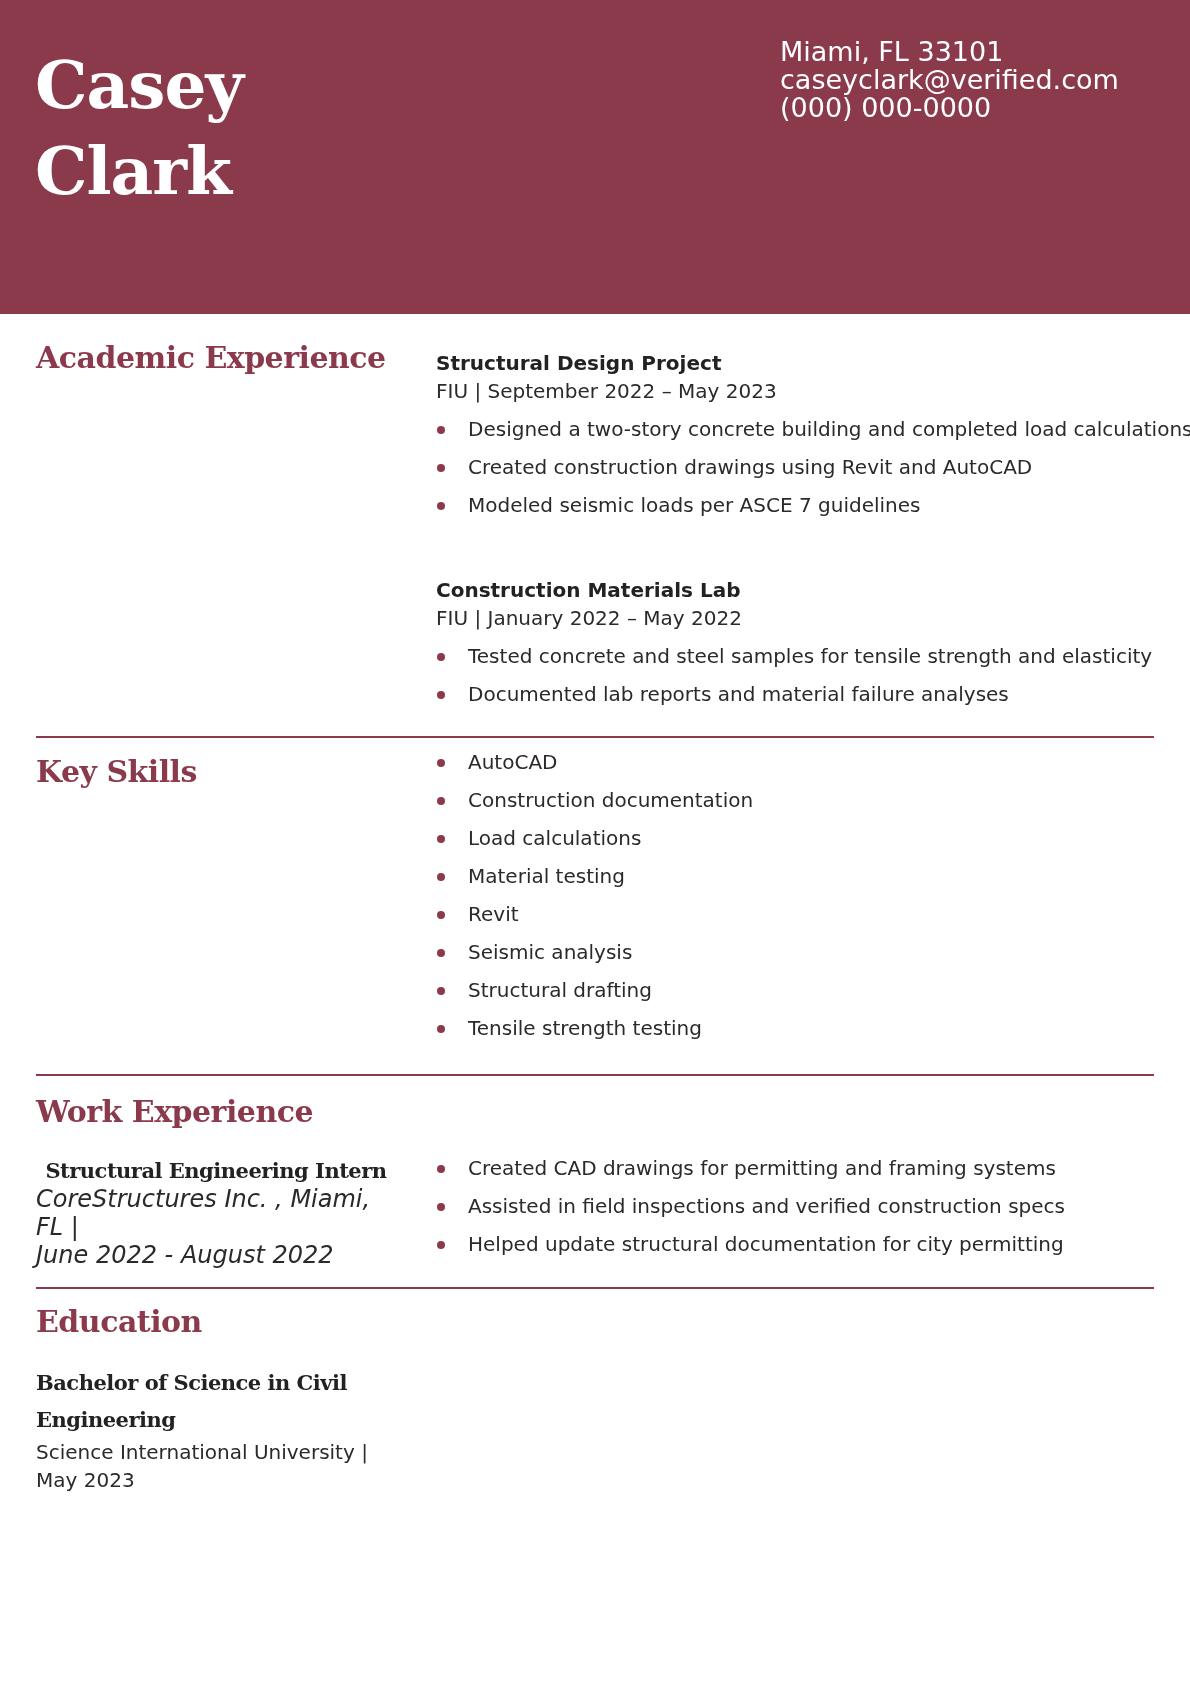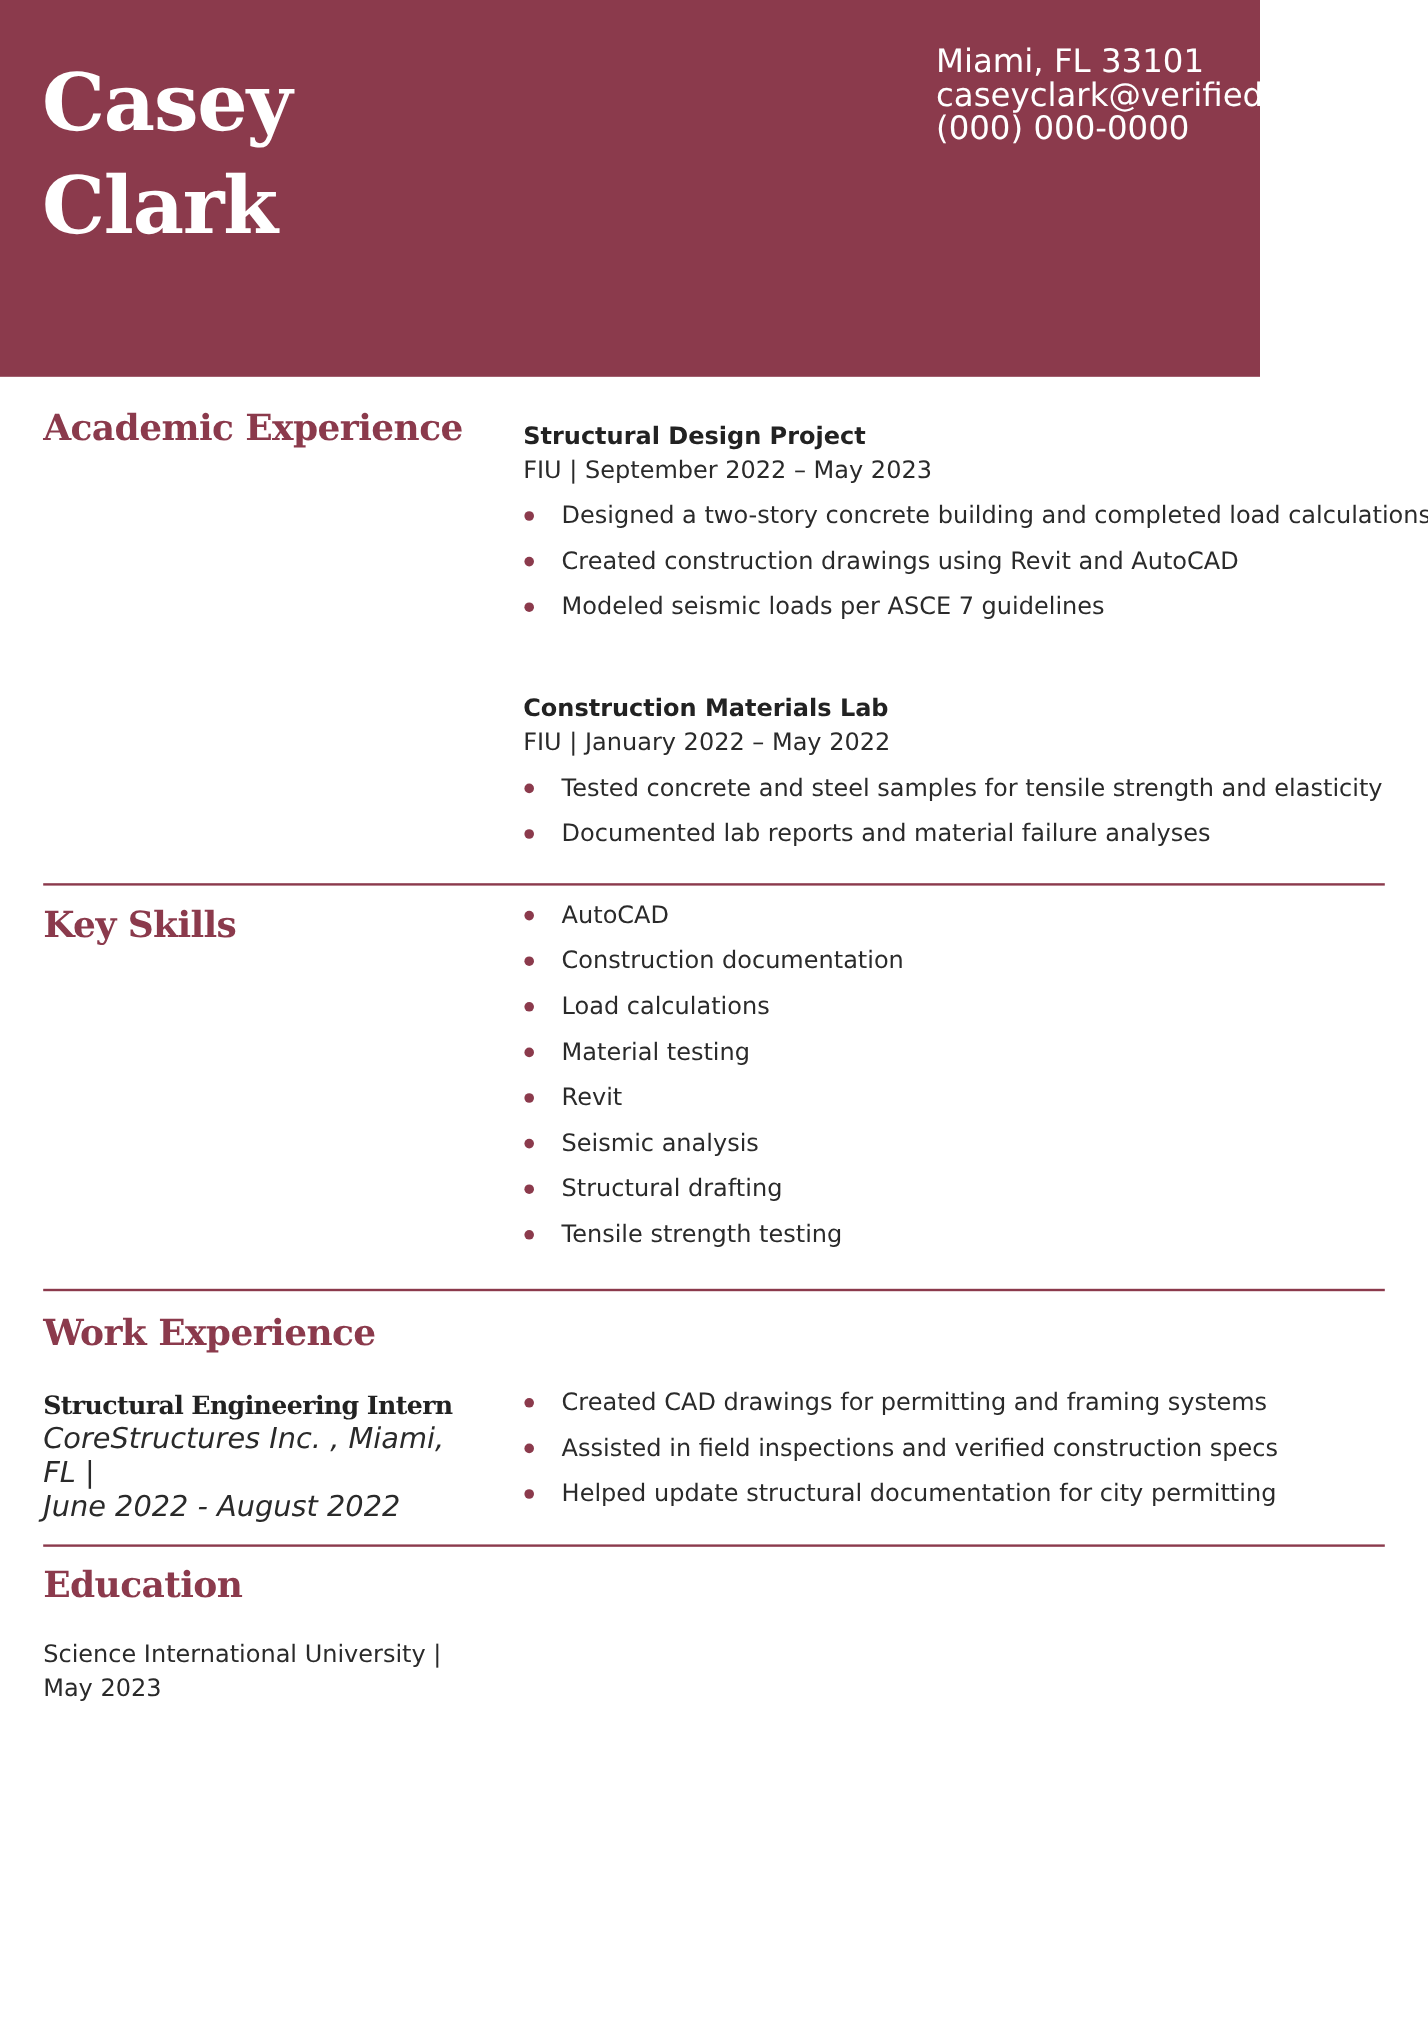--- a/index.html
+++ b/index.html
@@ -1,37 +1,37 @@
 <!DOCTYPE html>
 <html><head>
 <meta charset="utf-8">
 <style>
   * { box-sizing: border-box; margin: 0; padding: 0; }
   html, body { width: 1190px; height: 1684px; background: #ffffff; }
   body { font-family: "DejaVu Sans", sans-serif; color: #2a2a2a; position: relative; overflow: hidden; }
 
-  .header { position: absolute; left: 0; top: 0; width: 1050px; height: 314px; background: #8b3a4c; color: #ffffff; }
+  .header { position: absolute; left: 0; top: 0; width: 1190px; height: 314px; background: #8b3a4c; color: #ffffff; }
   .name { position: absolute; left: 35px; top: 42px; font-family: "DejaVu Serif", serif; font-weight: bold; font-size: 66px; line-height: 86px; letter-spacing: -1px; }
   .contact { position: absolute; left: 780px; top: 38px; font-size: 27px; line-height: 28px; }
   .contact div { white-space: nowrap; }
   .summary { position: absolute; left: 36px; top: 240px; width: 1120px; font-size: 20px; line-height: 28px; }
 
   .section { position: absolute; left: 36px; width: 1118px; }
   .sec-title { position: absolute; left: 0; font-family: "DejaVu Serif", serif; font-weight: bold; font-size: 30px; color: #8b3a4c; letter-spacing: -0.5px; white-space: nowrap; }
   .divider { position: absolute; left: 36px; width: 1118px; height: 2px; background: #8b3a4c; }
 
   .right-col { position: absolute; left: 400px; width: 760px; }
   .entry-title { font-weight: bold; font-size: 20px; line-height: 28px; color: #222; }
   .entry-meta { font-size: 20px; line-height: 28px; color: #2a2a2a; }
   ul.bullets { list-style: none; margin-top: 10px; }
   ul.bullets li { position: relative; padding-left: 32px; font-size: 20px; line-height: 28px; margin-bottom: 10px; color: #2a2a2a; }
   ul.bullets li .dot { position: absolute; left: 1px; top: 11px; width: 8px; height: 8px; border-radius: 50%; background: #8b3a4c; }
 
   .left-block { position: absolute; left: 0; width: 360px; }
-  .role-title { font-family: "DejaVu Serif", serif; font-weight: bold; font-size: 21px; line-height: 28px; color: #222; letter-spacing: -0.5px; }
+  .role-title { font-family: "DejaVu Serif", serif; font-weight: bold; font-size: 21px; line-height: 28px; color: #222; letter-spacing: -0.5px; text-align: center; }
   .role-meta { font-style: italic; font-size: 24px; line-height: 28px; color: #2a2a2a; }
   .edu-title { font-family: "DejaVu Serif", serif; font-weight: bold; font-size: 21px; line-height: 37px; color: #222; letter-spacing: -0.5px; }
   .edu-meta { font-size: 20px; line-height: 28px; color: #2a2a2a; }
 </style>
 </head>
 <body>
 
 <div class="header">
   <div class="name">
     <div>Casey</div>
@@ -99,16 +99,17 @@
     <li><span class="dot"></span><span>Assisted in field inspections and verified construction specs</span></li>
     <li><span class="dot"></span><span>Helped update structural documentation for city permitting</span></li>
   </ul>
 </div>
 
 <div class="divider" style="top:1287px;"></div>
 
 <div class="section" style="top:0;">
   <div class="sec-title" style="top:1304px;">Education</div>
   <div class="left-block" style="top:1364px; width:340px;">
+    <div class="edu-title">Bachelor of Science in Civil Engineering</div>
     <div class="edu-meta">Science International University |</div>
     <div class="edu-meta">May 2023</div>
   </div>
 </div>
 
 </body></html>

